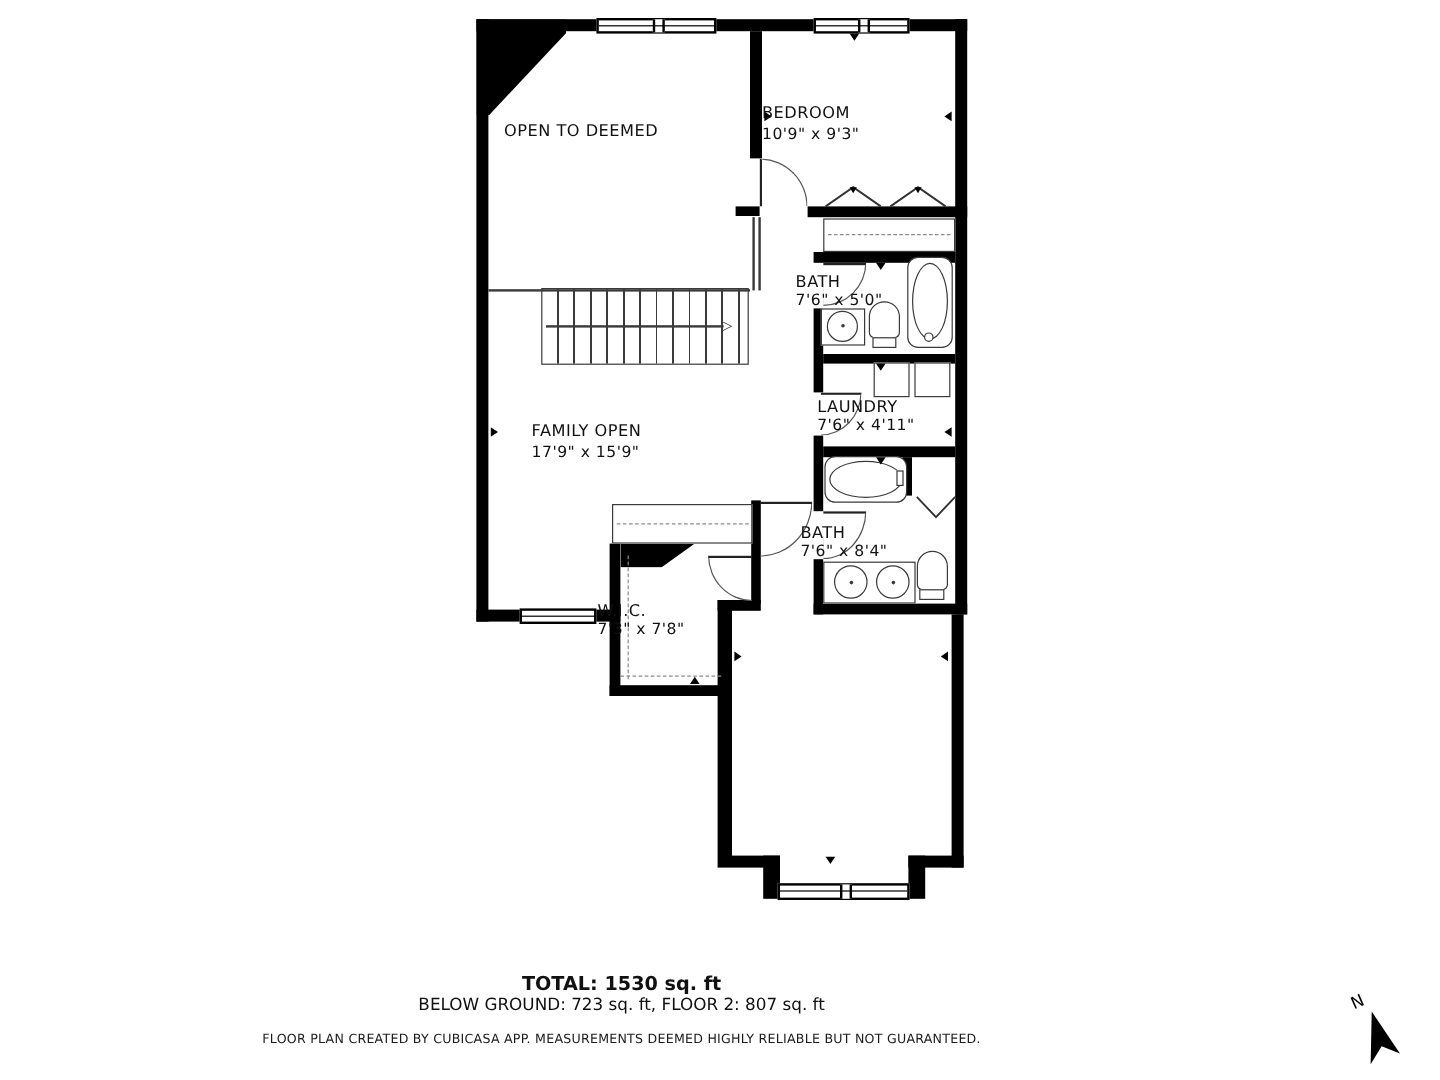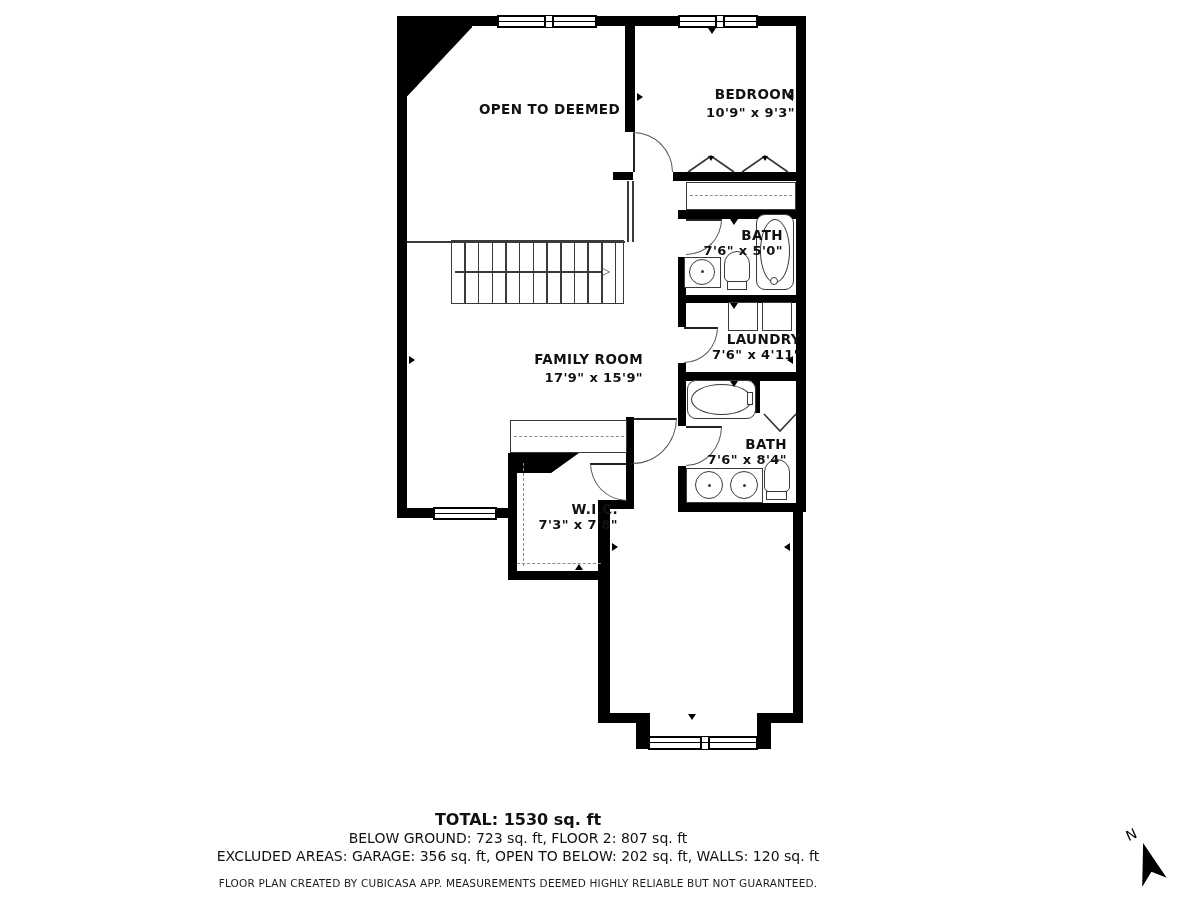--- a/index.html
+++ b/index.html
@@ -18,21 +18,21 @@
   
   .win{position:absolute;background:#fff;border:2px solid #000;box-sizing:border-box;}
   .win::after{content:"";position:absolute;left:0;right:0;top:50%;margin-top:-1px;border-top:1.5px solid #000;}
   .wd{position:absolute;top:-1px;bottom:-1px;width:6px;border-left:2px solid #000;border-right:2px solid #000;background:#fff;}
   
   .door{position:absolute;box-sizing:border-box;background:transparent;}
   
   .stairs{position:absolute;left:451px;top:240px;width:173px;height:64px;border:1.5px solid #3a3a3a;box-sizing:border-box;
     background:repeating-linear-gradient(90deg, transparent 0 12.2px, #3a3a3a 12.2px 13.7px);}
   
-  .room-label{position:absolute;text-align:right;letter-spacing:.4px;font-weight:bold;}
+  .room-label{position:absolute;text-align:left;letter-spacing:.4px;}
   .rname{font-size:13.5px;line-height:16px;white-space:nowrap;}
   .rdims{font-size:13px;line-height:16px;margin-top:3px;white-space:nowrap;}
   
   .tick{position:absolute;width:0;height:0;}
   .tick.r{border-top:4px solid transparent;border-bottom:4px solid transparent;border-left:6px solid #000;}
   .tick.l{border-top:4px solid transparent;border-bottom:4px solid transparent;border-right:6px solid #000;}
   .tick.d{border-left:4px solid transparent;border-right:4px solid transparent;border-top:6px solid #000;}
   .tick.u{border-left:4px solid transparent;border-right:4px solid transparent;border-bottom:6px solid #000;}
   
   .footer{position:absolute;left:0;top:810px;width:1036px;text-align:center;}
@@ -162,21 +162,21 @@
   </div>
   <div class="room-label" style="left:663px;top:227px;width:120px">
     <div class="rname">BATH</div>
     <div class="rdims" style="margin-top:0">7'6" x 5'0"</div>
   </div>
   <div class="room-label" style="left:681px;top:331px;width:120px">
     <div class="rname">LAUNDRY</div>
     <div class="rdims" style="margin-top:0">7'6" x 4'11"</div>
   </div>
   <div class="room-label" style="left:443px;top:351px;width:200px">
-    <div class="rname">FAMILY ROOM</div>
+    <div class="rname">FAMILY OPEN</div>
     <div class="rdims">17'9" x 15'9"</div>
   </div>
   <div class="room-label" style="left:667px;top:436px;width:120px">
     <div class="rname">BATH</div>
     <div class="rdims" style="margin-top:0">7'6" x 8'4"</div>
   </div>
   <div class="room-label" style="left:498px;top:501px;width:120px">
     <div class="rname">W.I.C.</div>
     <div class="rdims" style="margin-top:0">7'3" x 7'8"</div>
   </div>
@@ -184,17 +184,16 @@
   <svg style="left:1118px;top:822px" width="64" height="72" viewBox="0 0 64 72">
     <text x="8" y="18" font-size="14" fill="#000" transform="rotate(-24 12 13)">N</text>
     <g transform="rotate(-16 32 45)">
       <path d="M32 20 L45 60 L32 50 L19 62 Z" fill="#000"></path>
     </g>
   </svg>
 
   <div class="footer">
     <div class="f-total">TOTAL: 1530 sq. ft</div>
     <div class="f-line">BELOW GROUND: 723 sq. ft, FLOOR 2: 807 sq. ft</div>
-    <div class="f-line">EXCLUDED AREAS: GARAGE: 356 sq. ft, OPEN TO BELOW: 202 sq. ft, WALLS: 120 sq. ft</div>
     <div class="f-disc">FLOOR PLAN CREATED BY CUBICASA APP. MEASUREMENTS DEEMED HIGHLY RELIABLE BUT NOT GUARANTEED.</div>
   </div>
 
 </div>
 
 </body></html>

